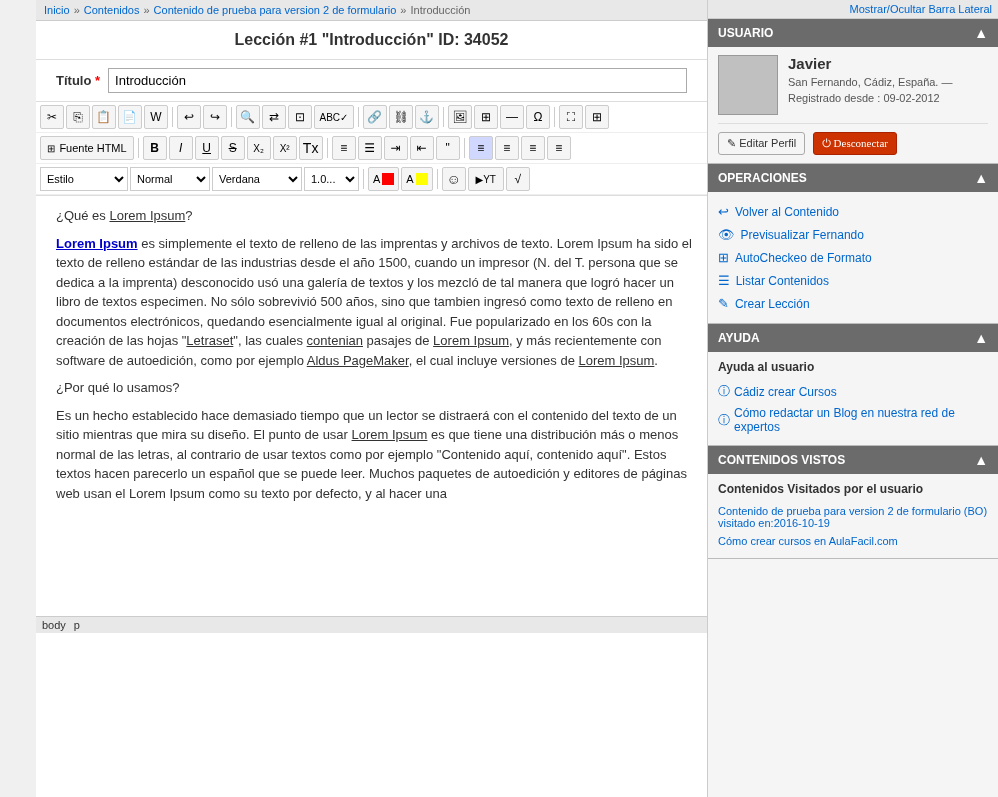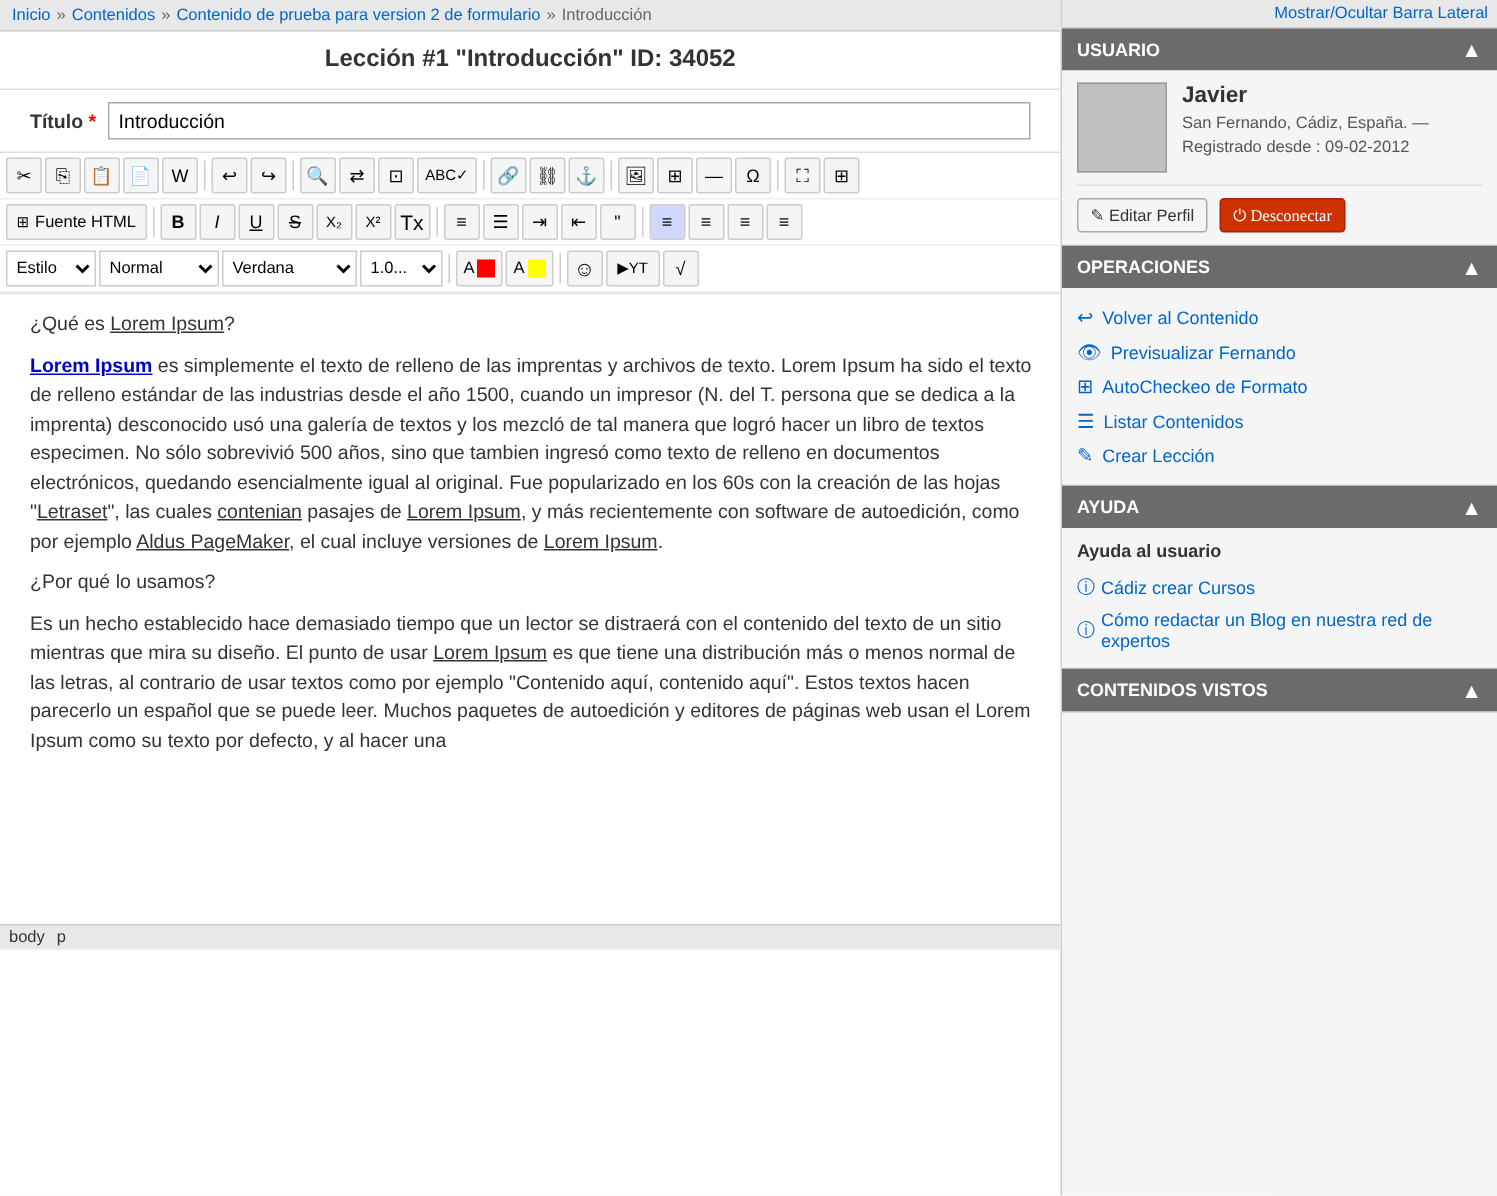--- a/index.html
+++ b/index.html
@@ -1,20 +1,20 @@
 <!DOCTYPE html>
 <html><head>
   <meta charset="utf-8">
   <style>
     * { box-sizing: border-box; margin: 0; padding: 0; }
     body { font-family: Arial, sans-serif; font-size: 13px; background: #f0f0f0; color: #333; }
 
     
     .main-wrapper { display: flex; width: 998px; min-height: 797px; }
-    .left-panel { flex: 1; padding: 0; background: #fff; border-right: 1px solid #ccc; }
+    .left-panel { flex: 1; padding: 0; background: #fff; border-right: 1px solid #ccc; margin-left: 36px; }
     .right-panel { width: 290px; background: #f5f5f5; display: flex; flex-direction: column; }
 
     
     .breadcrumb { background: #e8e8e8; padding: 4px 8px; font-size: 11px; border-bottom: 1px solid #ccc; display: flex; align-items: center; gap: 4px; }
     .breadcrumb a { color: #0066cc; text-decoration: none; }
     .breadcrumb span { color: #666; }
 
     
     .right-topbar { text-align: right; padding: 3px 6px; font-size: 11px; background: #e8e8e8; border-bottom: 1px solid #ccc; }
     .right-topbar a { color: #0066cc; text-decoration: none; text-align: center; }
@@ -166,21 +166,21 @@
         <button class="tb-btn">⇤</button>
         <button class="tb-btn">"</button>
         <div class="tb-separator"></div>
         <button class="tb-btn" style="background:#d0d8ff;">≡</button>
         <button class="tb-btn">≡</button>
         <button class="tb-btn">≡</button>
         <button class="tb-btn">≡</button>
       </div>
 
       <div class="toolbar-row">
-        <select class="tb-select" style="width:60px;">
+        <select class="tb-select" style="width:88px;">
           <option>Estilo</option>
         </select>
         <select class="tb-select" style="width:80px;">
           <option>Normal</option>
         </select>
         <select class="tb-select" style="width:90px;">
           <option>Verdana</option>
         </select>
         <select class="tb-select" style="width:55px;">
           <option>1.0...</option>
@@ -314,15 +314,26 @@
           </li>
         </ul>
       </div>
     </div>
 
     <div class="rp-section">
       <div class="rp-section-header">
         <span>CONTENIDOS VISTOS</span>
         <span class="collapse-arrow">▲</span>
       </div>
+      <div class="rp-section-body">
+        <div class="cv-title">Contenidos Visitados por el usuario</div>
+        <ul class="cv-list">
+          <li>
+            <a href="#">Contenido de prueba para version 2 de formulario (BO) visitado en:2016-10-19</a>
+          </li>
+          <li>
+            <a href="#">Cómo crear cursos en AulaFacil.com</a>
+          </li>
+        </ul>
+      </div>
     </div>
   </div>
 </div>
 
 </body></html>

